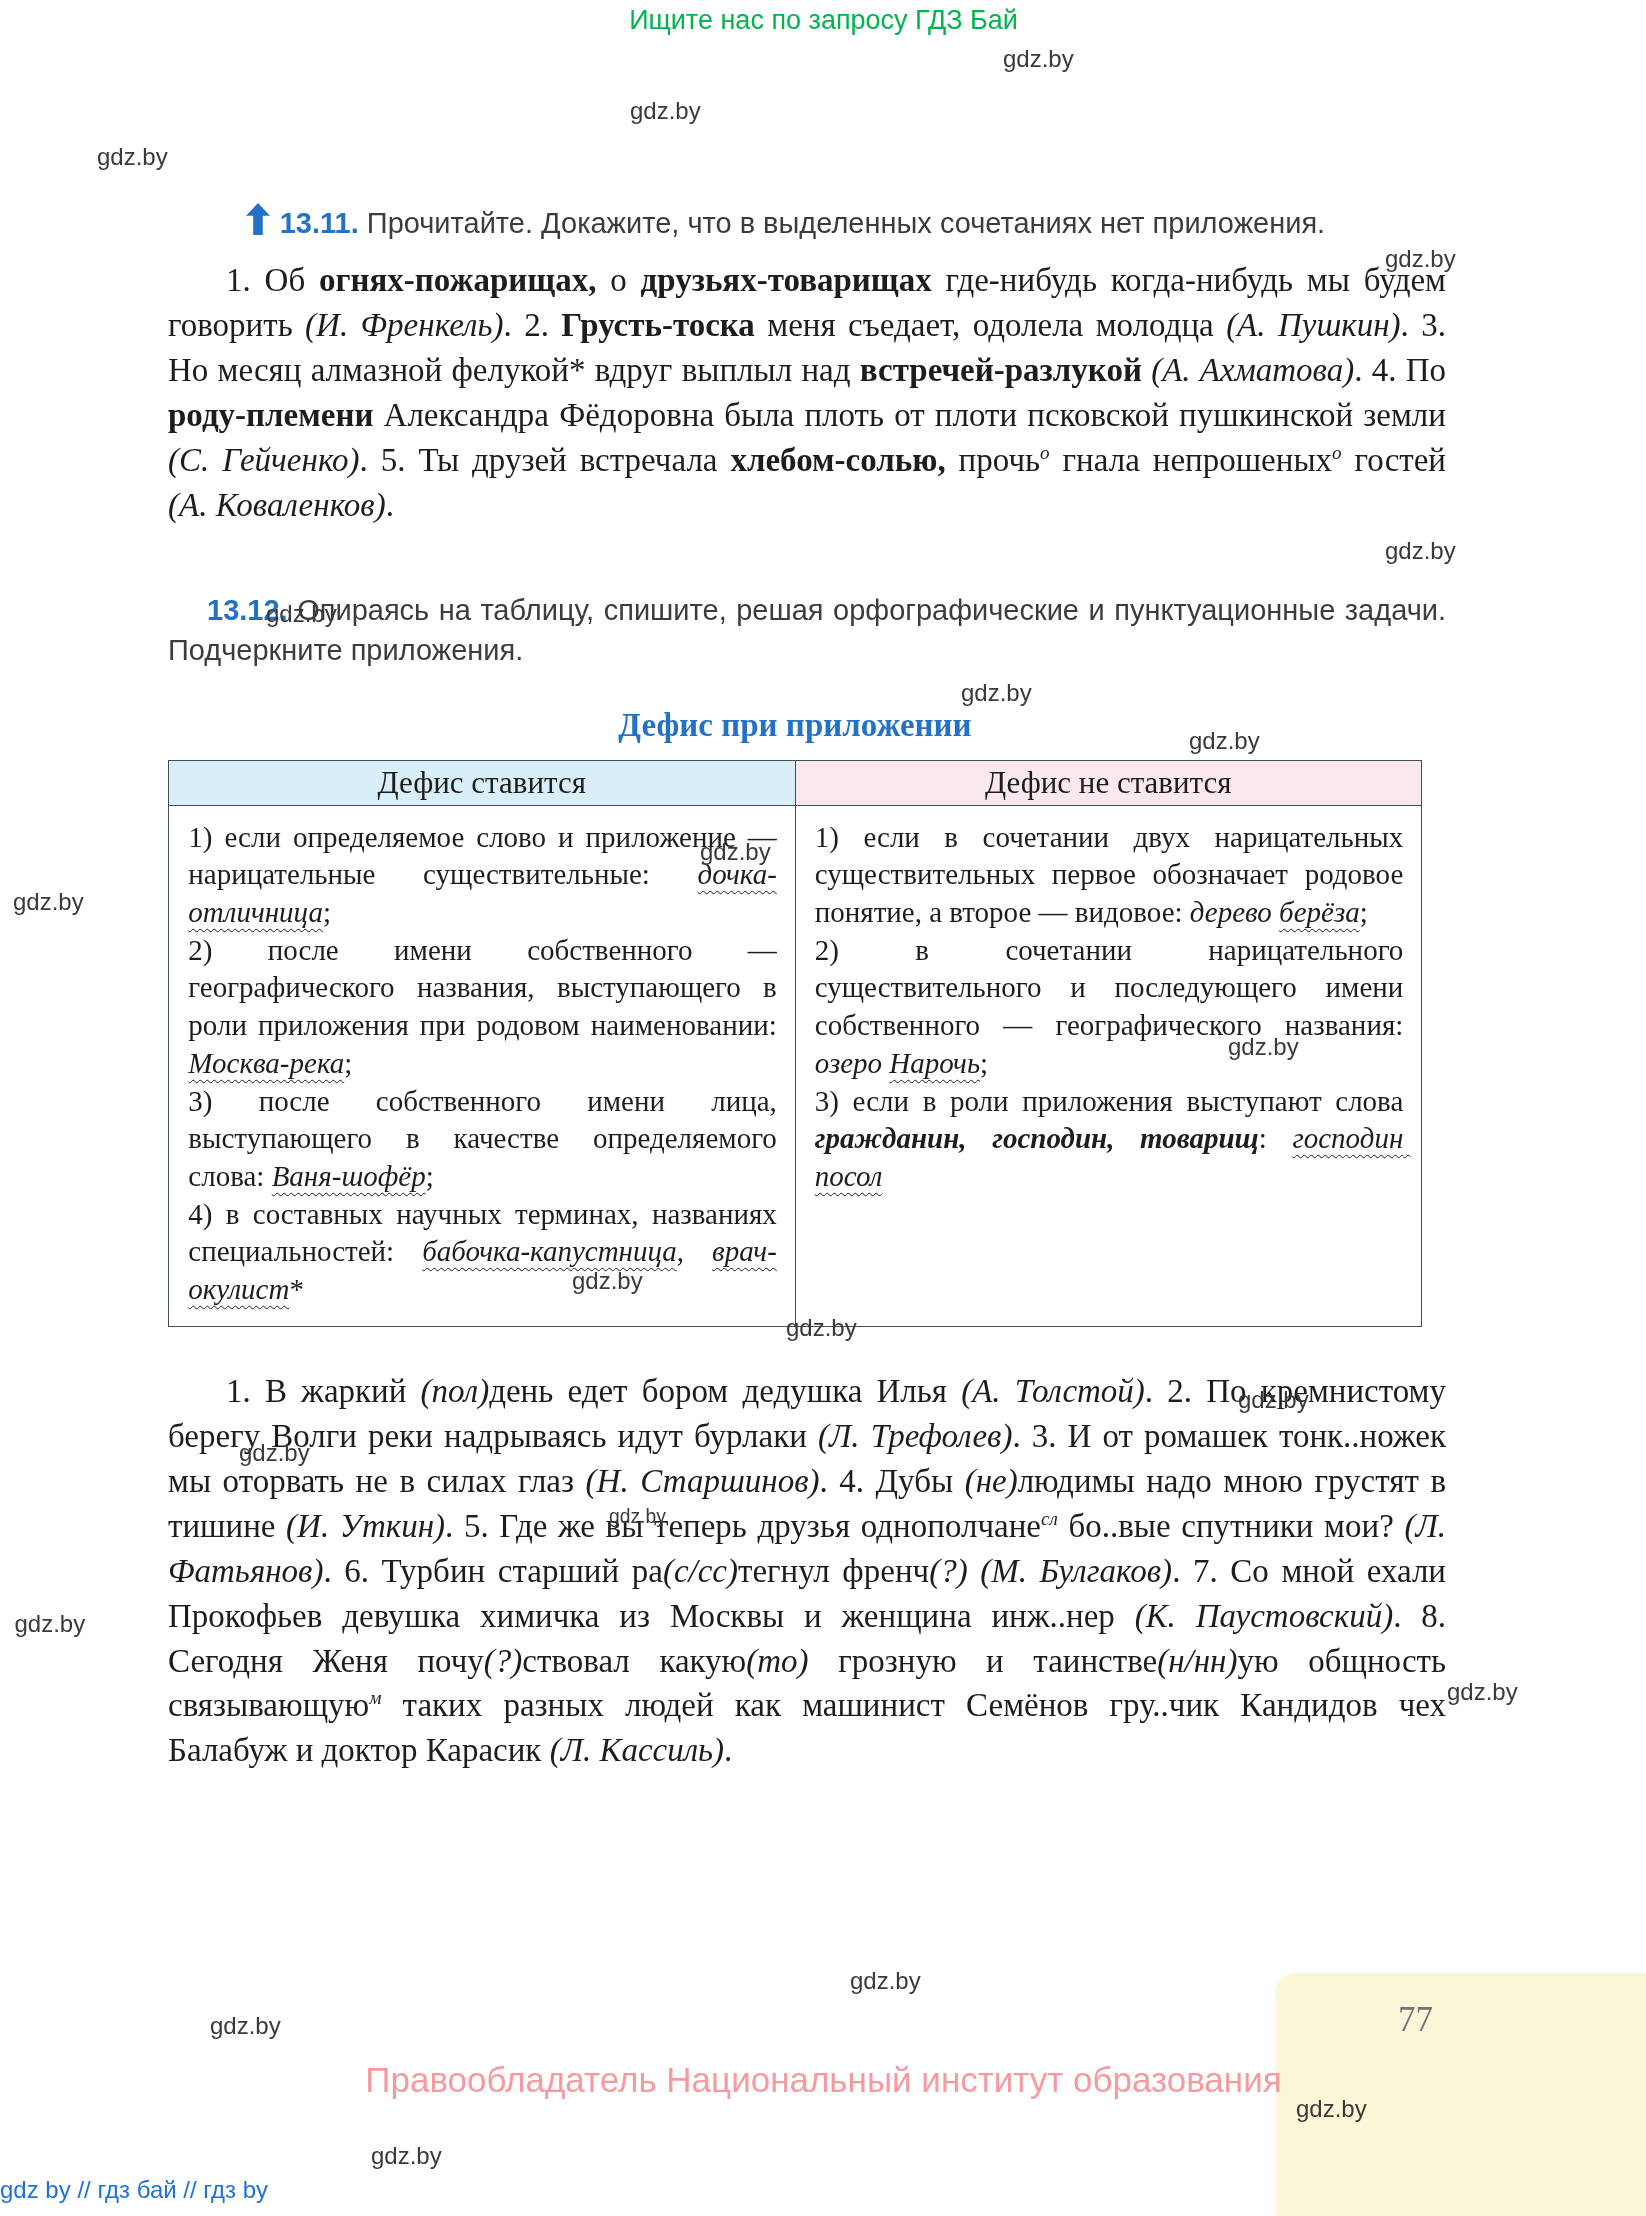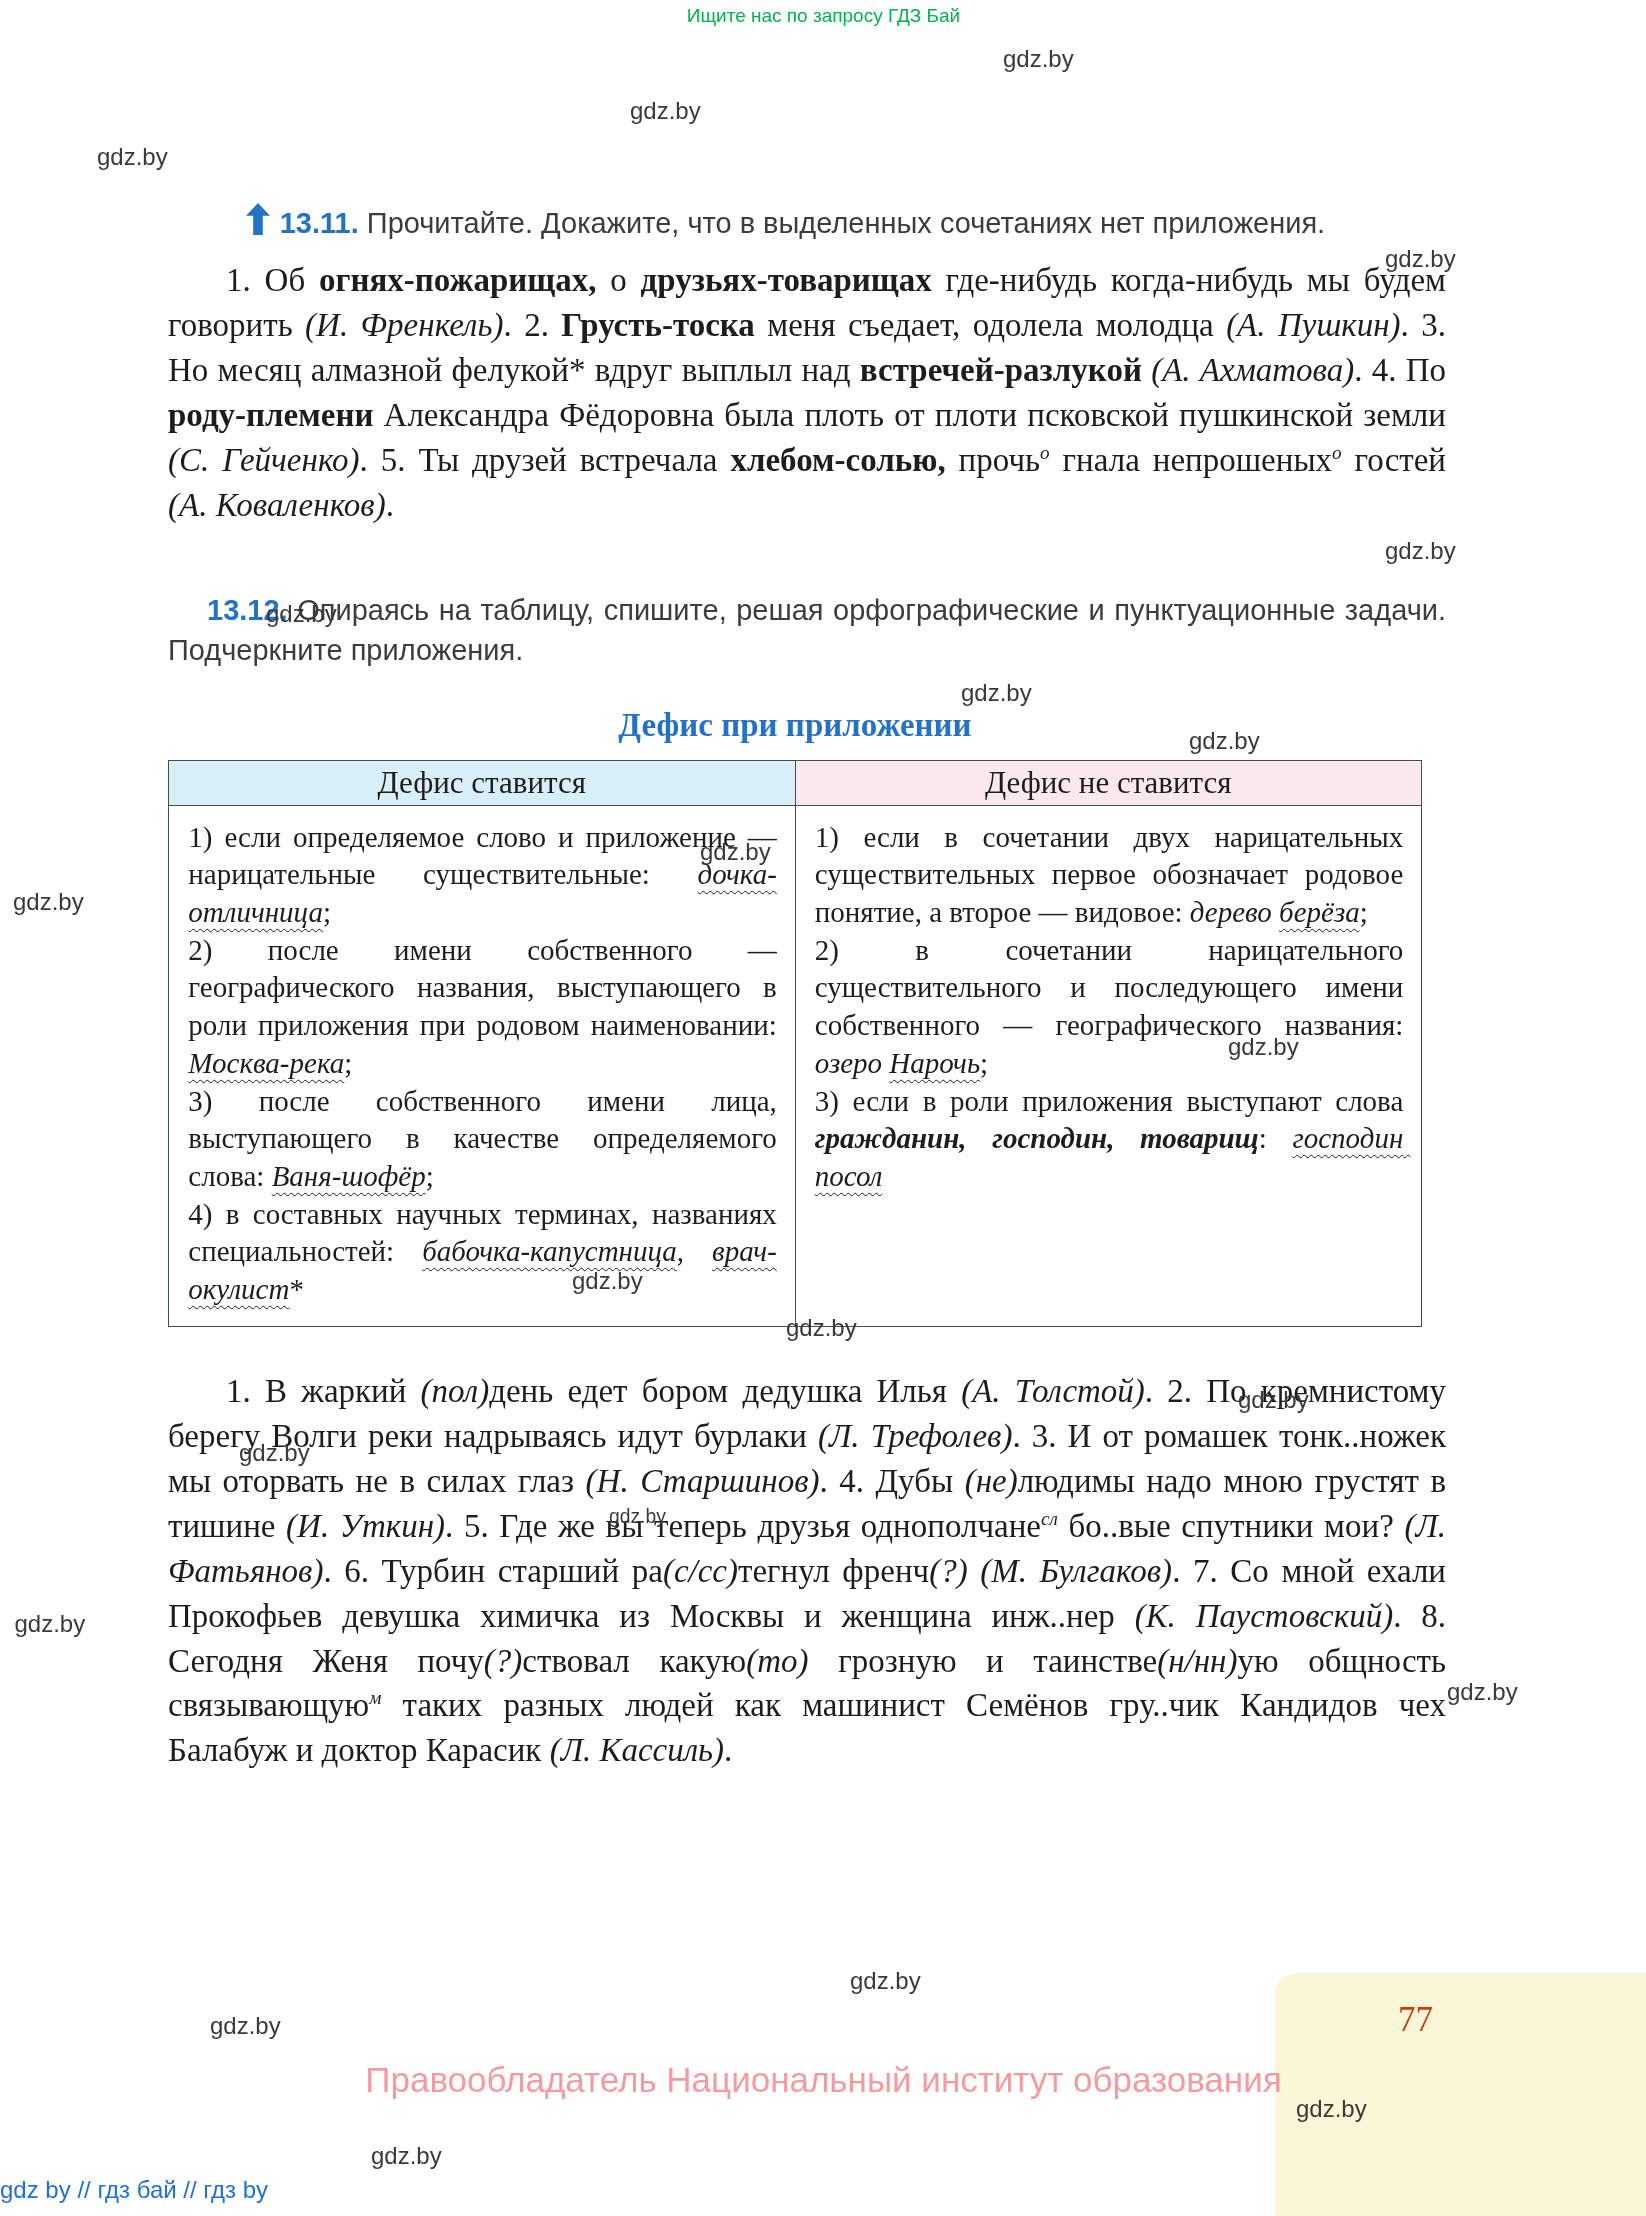--- a/index.html
+++ b/index.html
@@ -9,21 +9,21 @@
     font-family:"Liberation Serif","DejaVu Serif",serif; color:#1d1d1b; overflow:hidden;
   }
   
   .wm {
     position:absolute; font-family:"Liberation Sans","DejaVu Sans",sans-serif;
     font-size:24px; color:#3a3a38; white-space:nowrap; z-index:6;
   }
   .wm-sm { font-size:19.3px; }
   .banner-green {
     position:absolute; top:4.8px; left:0; width:100%; text-align:center;
-    font-family:"Liberation Sans","DejaVu Sans",sans-serif; font-size:19px;
+    font-family:"Liberation Sans","DejaVu Sans",sans-serif; font-size:27px;
     color:#00b44e; z-index:6;
   }
   
   .content { position:absolute; left:168px; top:203px; width:1278px; z-index:2; }
   .ex-head {
     font-family:"Liberation Sans","DejaVu Sans",sans-serif; font-size:29px;
     color:#3c3c3a; line-height:1.38; text-align:justify; text-indent:39px;
   }
   .ex-head-2 { margin-top:62px; }
   .ex-num { color:#2472c8; font-weight:700; }
@@ -58,21 +58,21 @@
     font-style:italic; text-decoration:underline; text-decoration-style:wavy;
     text-decoration-thickness:1.2px; text-underline-offset:5.6px;
   }
   
   .corner-box {
     position:absolute; right:0; top:1973px; width:372px; height:243px;
     background:#fbf6d8; border-top-left-radius:21px; z-index:1;
   }
   .page-num {
     position:absolute; top:27px; left:123px; font-size:35px;
-    font-family:"Liberation Serif","DejaVu Serif",serif; color:#c2410c;
+    font-family:"Liberation Serif","DejaVu Serif",serif; color:#737373;
   }
   .footer-pink {
     position:absolute; left:0; top:2060px; width:100%; text-align:center;
     font-family:"Liberation Sans","DejaVu Sans",sans-serif; font-size:35px;
     color:#f59ba0; z-index:6;
   }
   .footer-blue {
     position:absolute; left:0; top:2176px; width:100%; text-align:left;
     font-family:"Liberation Sans","DejaVu Sans",sans-serif; font-size:24px;
     color:#1f71d8; z-index:6;

